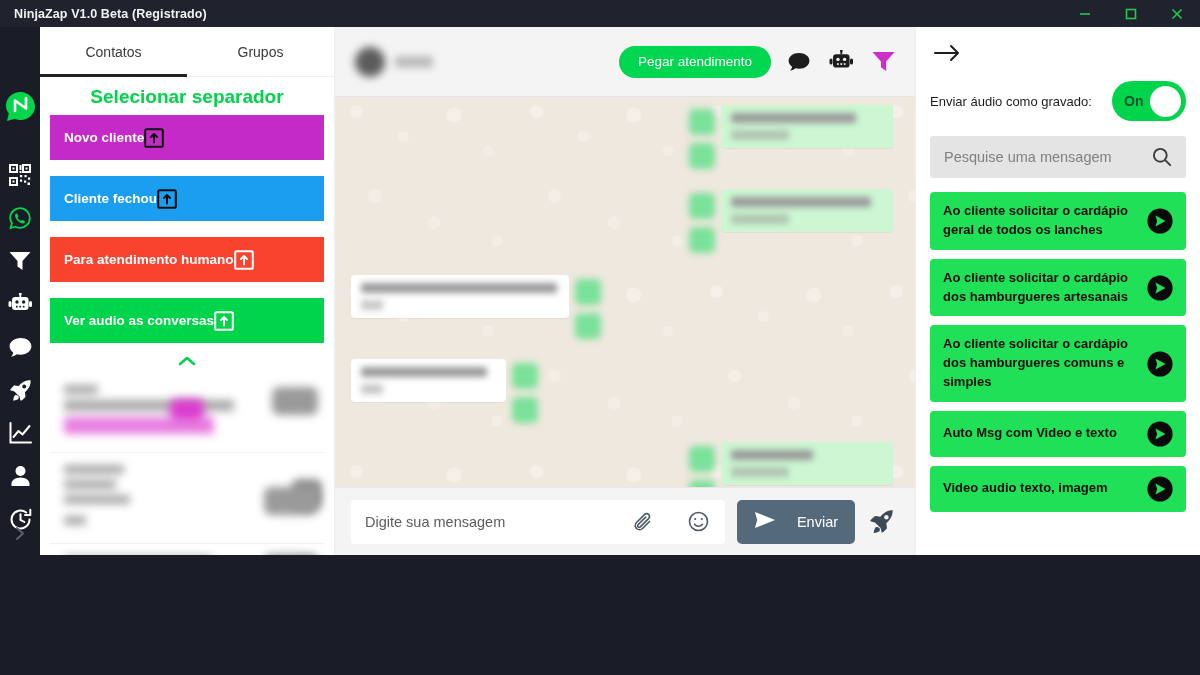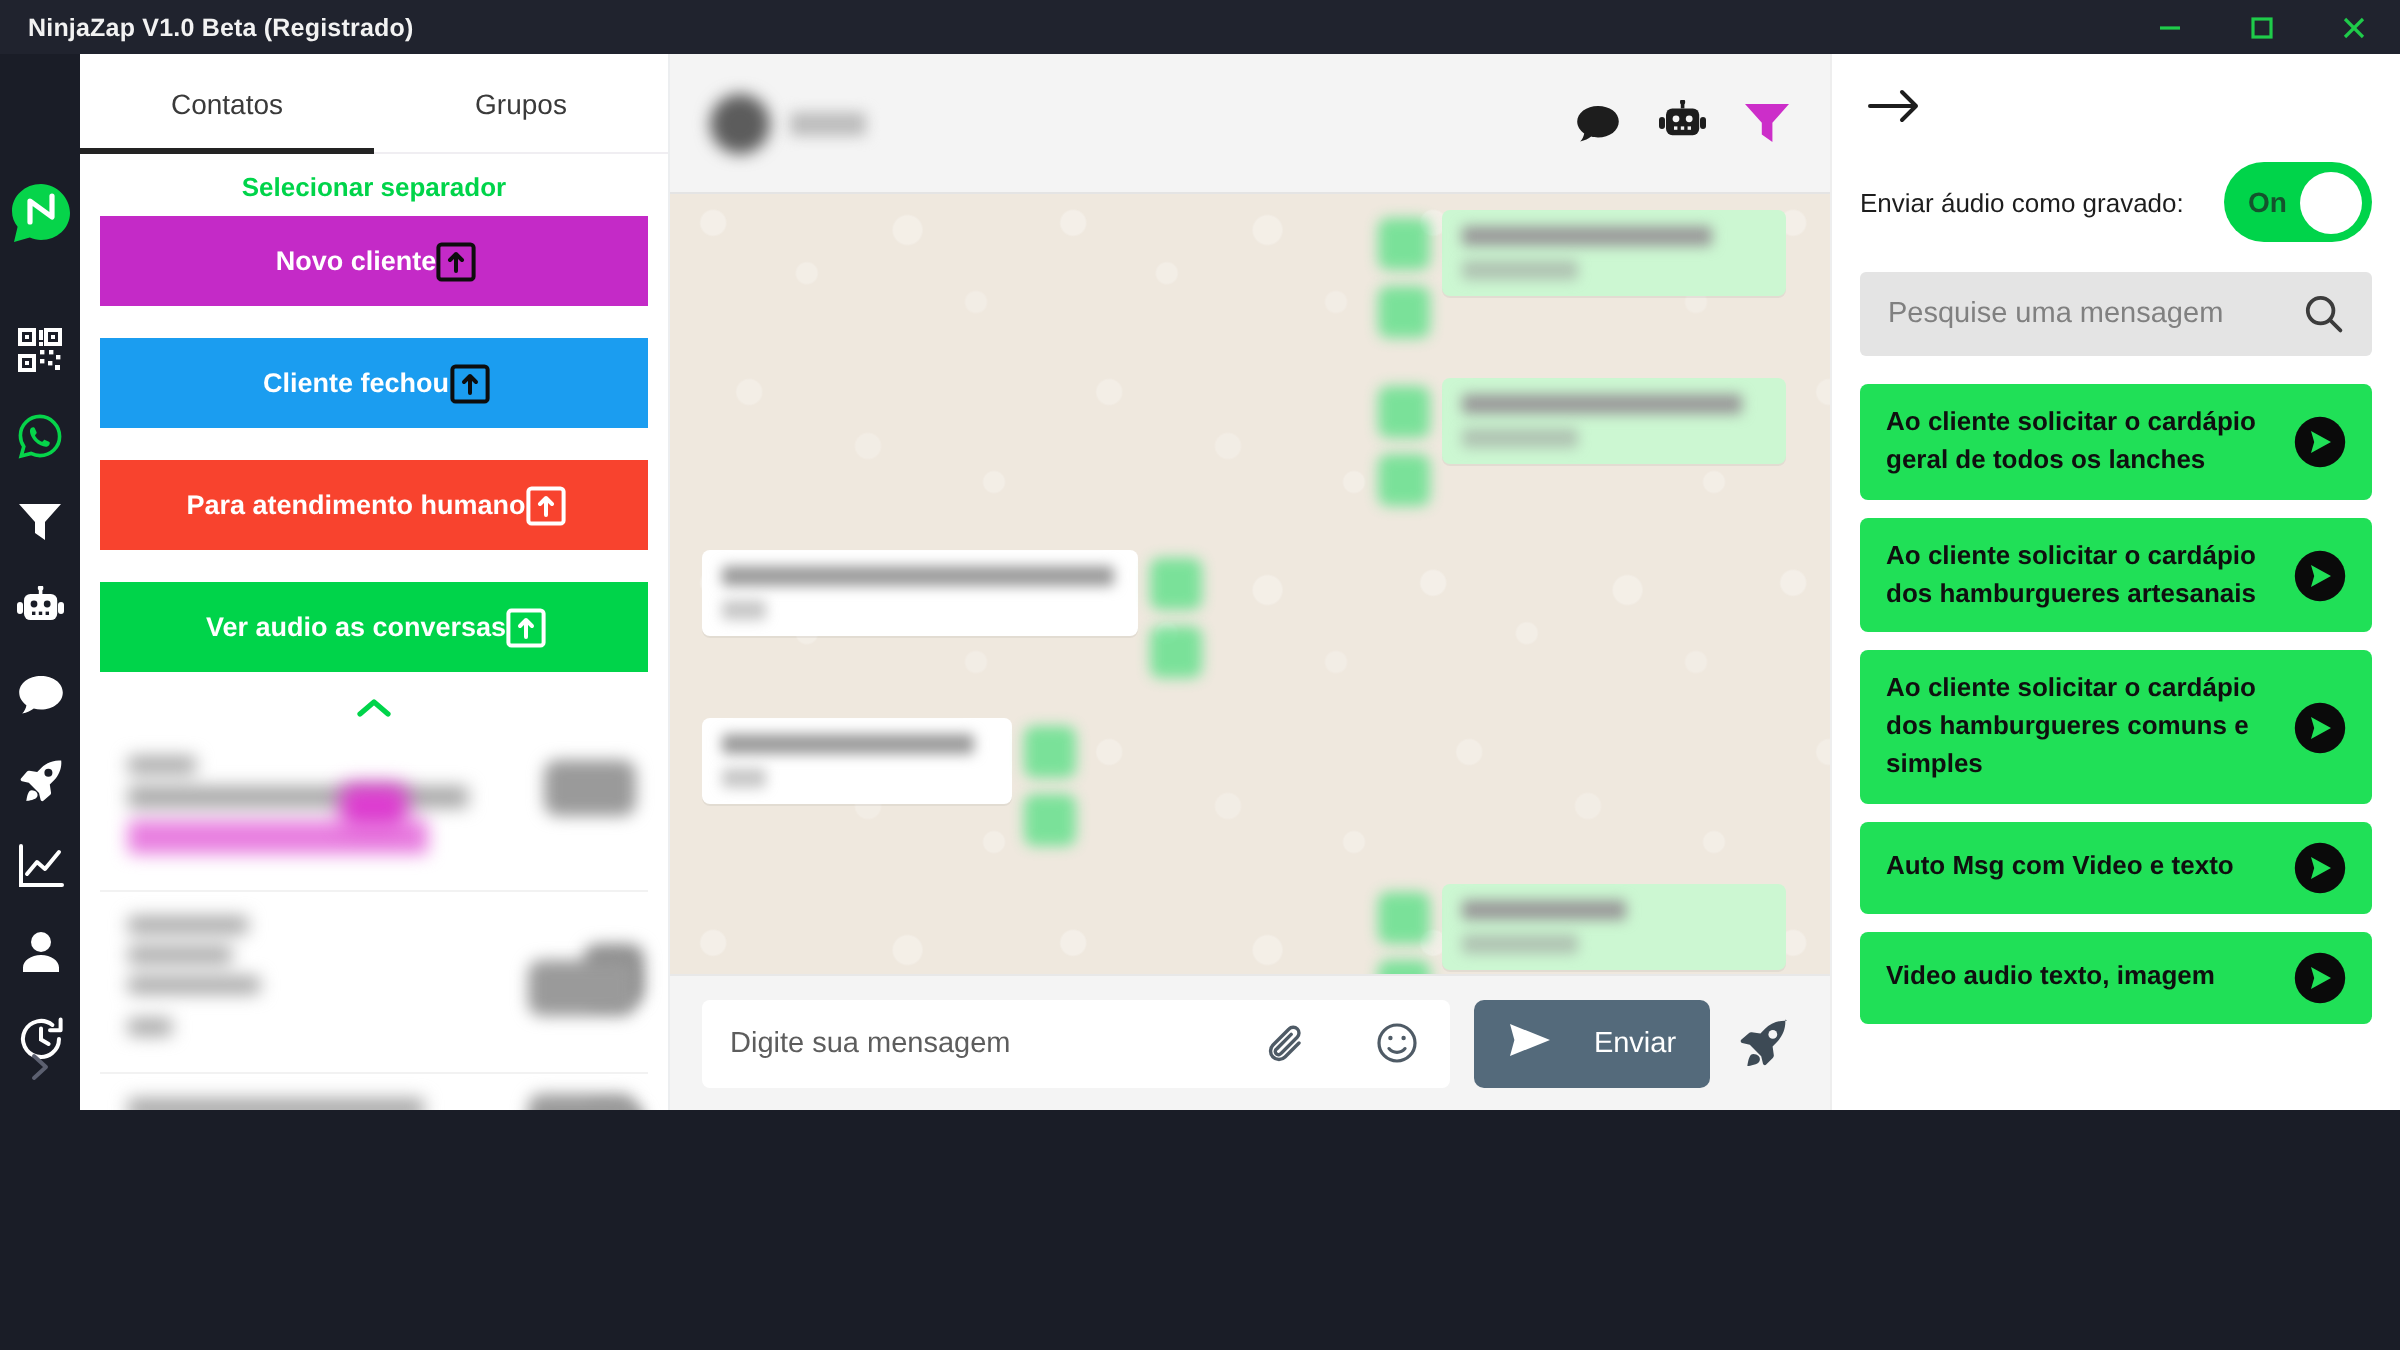--- a/index.html
+++ b/index.html
@@ -74,26 +74,26 @@
   .tab {
     flex: 1; display: flex; align-items: center; justify-content: center;
     font-size: 14px; color: #3a3a3a; position: relative;
   }
   .tab.active::after {
     content: ""; position: absolute; left: 0; right: 0; bottom: -1px;
     height: 3px; background: #232323;
   }
   .sel-sep {
     text-align: center; color: #00d44a; font-weight: bold;
-    font-size: 13px; padding: 9px 0 7px 0;
+    font-size: 19px; padding: 9px 0 7px 0;
   }
   .sep-list { padding: 0 10px; }
   .sep-btn {
     height: 45px; margin-bottom: 16px;
-    display: flex; align-items: center; justify-content: center;
+    display: flex; align-items: center; justify-content: flex-start;
     padding: 0 12px 0 14px;
     color: #ffffff; font-size: 13.5px; font-weight: bold;
     cursor: pointer;
   }
   .sep-btn .sep-ico { width: 20px; height: 20px; display: flex; }
   .sep-btn .sep-ico svg { display: block; }
   .collapse-up {
     text-align: center; color: #00d44a; font-size: 13px;
     margin-top: -4px; margin-bottom: 4px; line-height: 1;
     font-weight: bold;
@@ -443,20 +443,21 @@
         <div class="c-badge" style="top:10px;width:54px"></div>
       </div>
     </div>
   </div>
 
   <div class="chat">
     <div class="chat-header">
       <div class="ch-avatar"></div>
       <div class="ch-name"></div>
       <div class="ch-spacer"></div>
+      <button class="pegar-btn">Pegar atendimento</button>
       <div class="ch-ico">
         <svg width="22" height="20" viewBox="0 0 22 20">
             <path d="M11 1C5.2 1 .6 4.5.6 8.8c0 2.4 1.4 4.5 3.5 5.9-.2 1.4-.9 2.8-2 4 2.3-.4 4.2-1.3 5.5-2.4 1 .3 2.2.4 3.4.4 5.8 0 10.4-3.5 10.4-8S16.8 1 11 1z" fill="#1d1d1d"></path>
           </svg>
       </div>
       <div class="ch-ico">
         <svg width="25" height="23" viewBox="0 0 25 23" fill="#1d1d1d">
           <rect x="11.4" y="0" width="1.8" height="4.2"></rect>
             <circle cx="12.3" cy="1" r="1.3"></circle>
           <rect x="4" y="4.2" width="16.6" height="13.4" rx="3.2"></rect>

